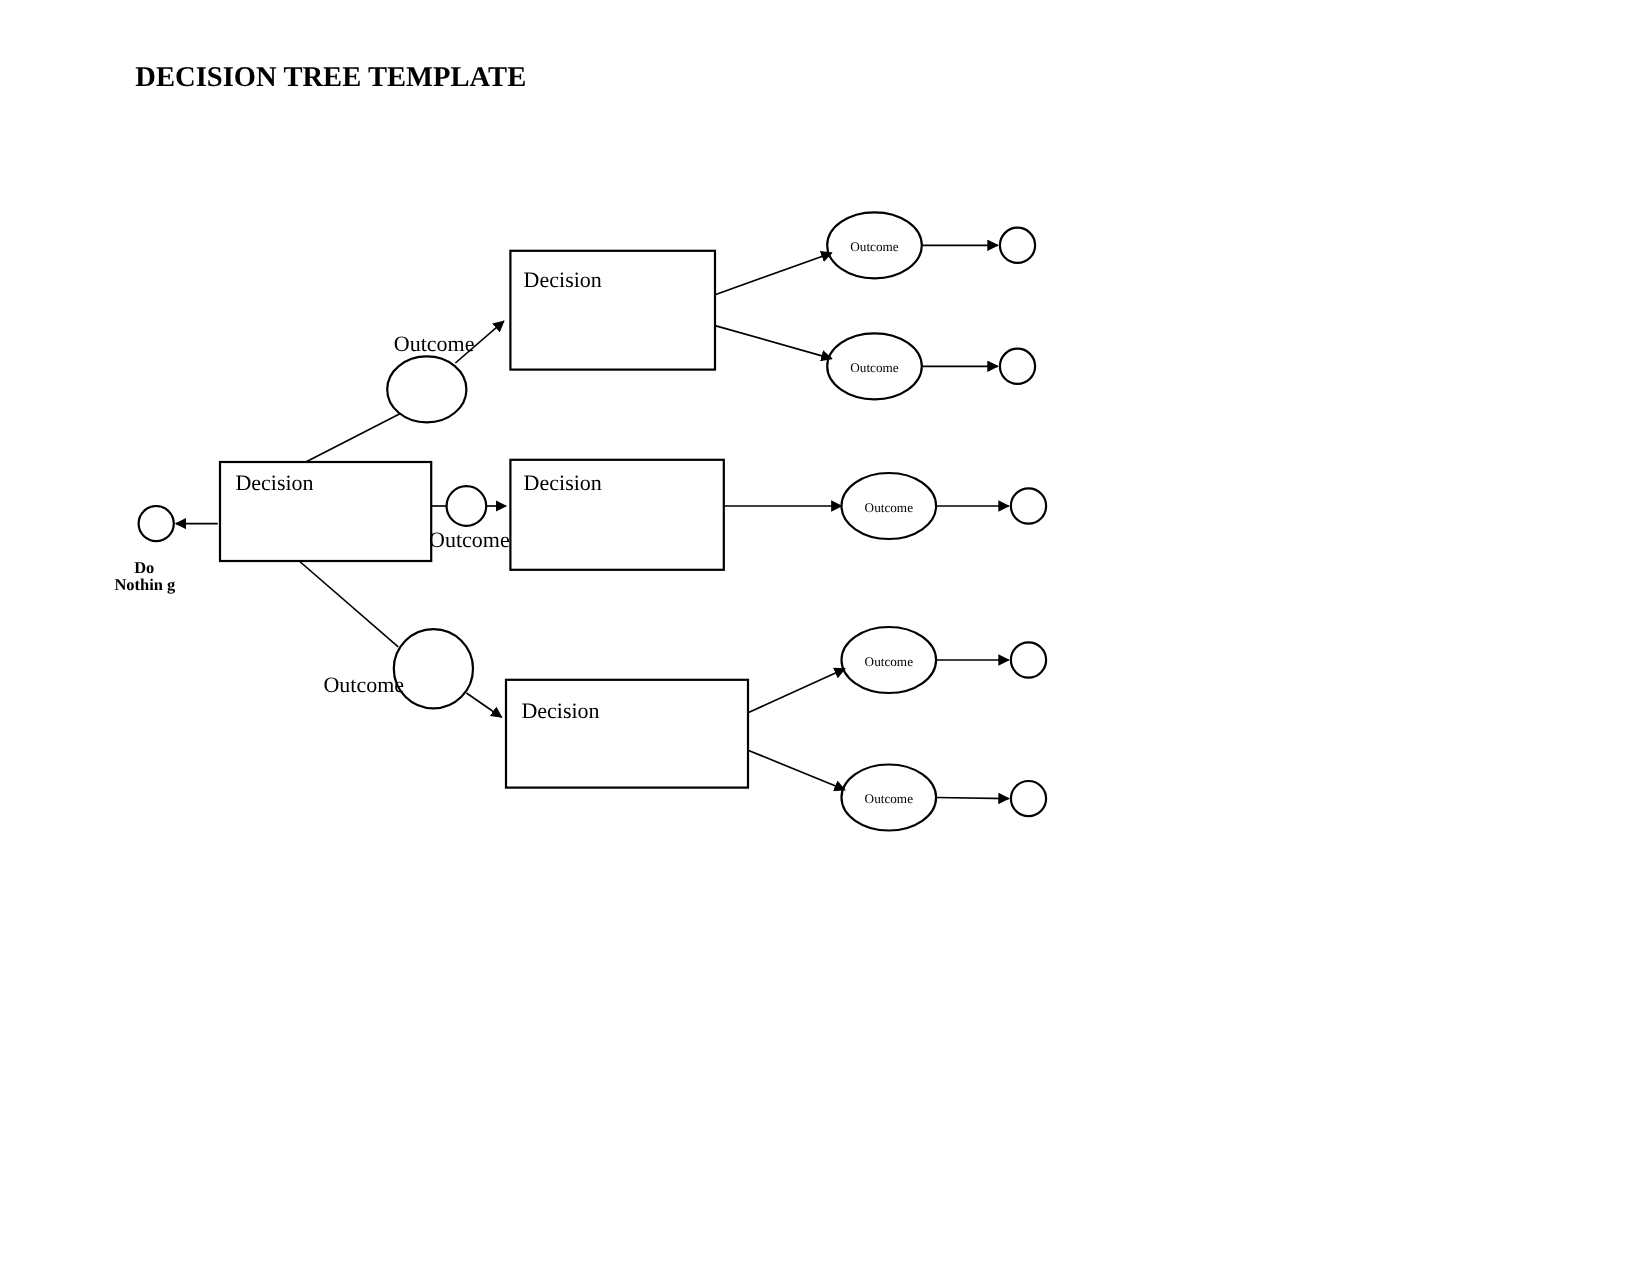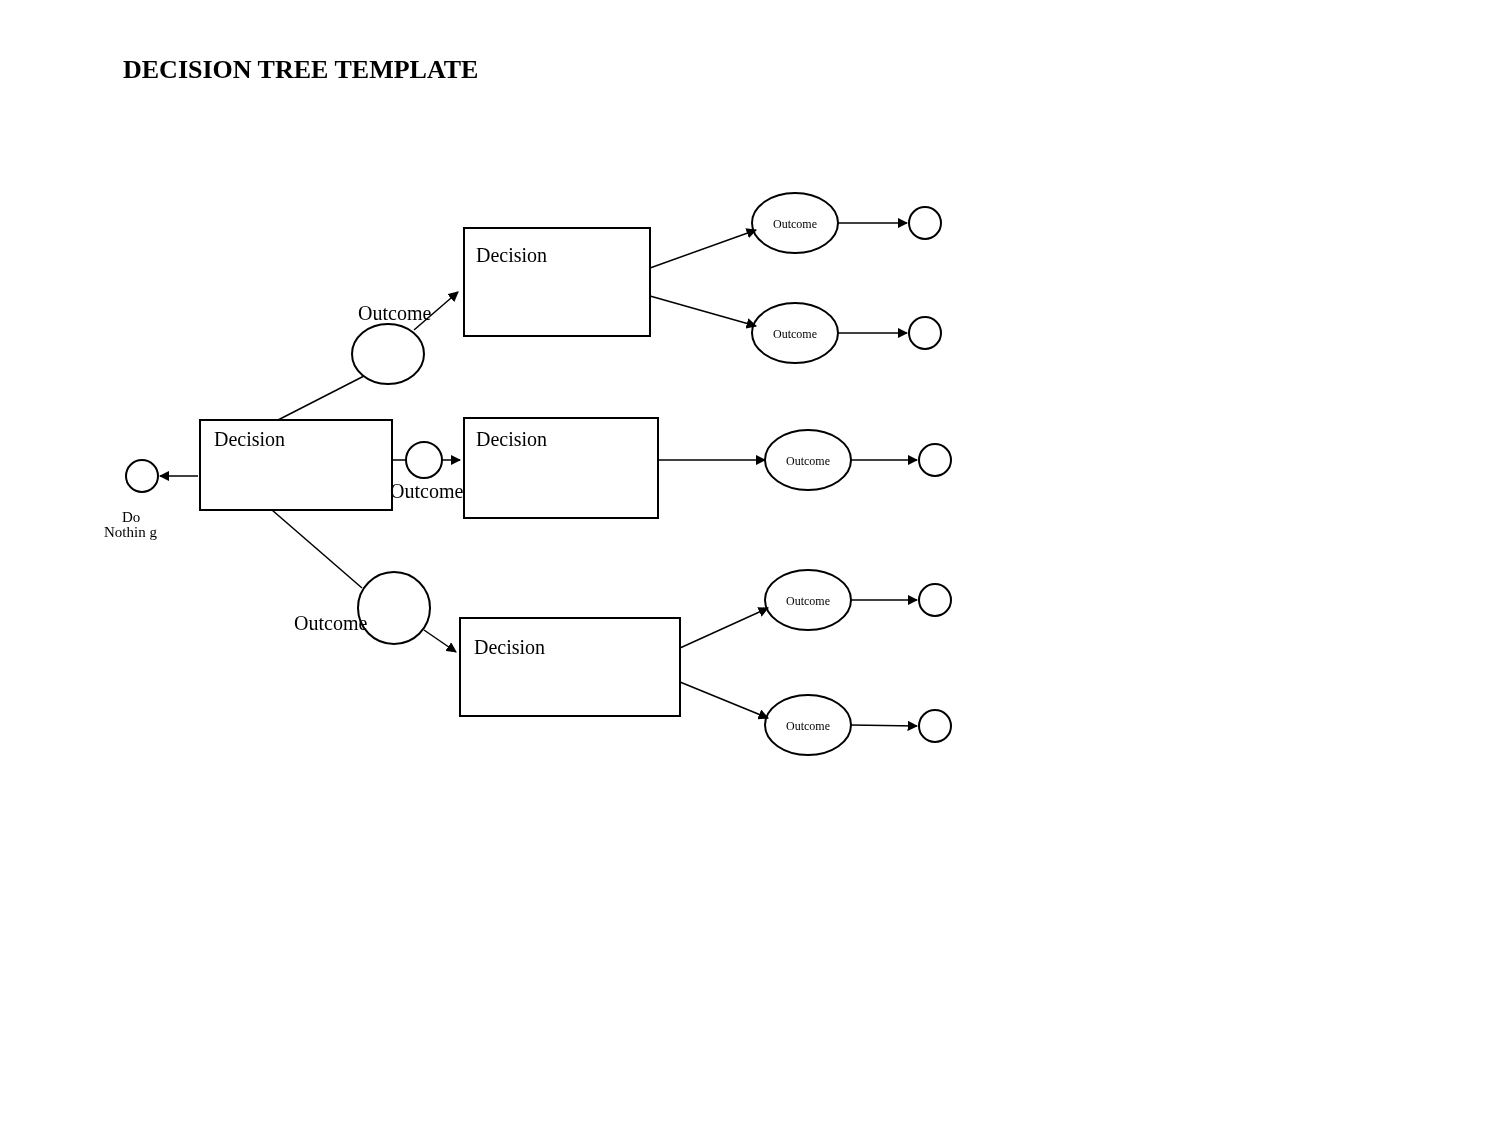--- a/index.html
+++ b/index.html
@@ -34,20 +34,21 @@
   .small-label {
     position: absolute;
     font-size: 12px;
     font-family: "Times New Roman", Times, serif;
     text-align: center;
   }
   .tiny-label {
     position: absolute;
     font-size: 15px;
     font-family: "Times New Roman", Times, serif;
+    font-weight: bold;
   }
 </style>
 </head>
 <body>
 
 <div class="page">
 
   <div class="title">DECISION TREE TEMPLATE</div>
 
   <svg width="1485" height="1147" viewBox="0 0 1485 1147">

